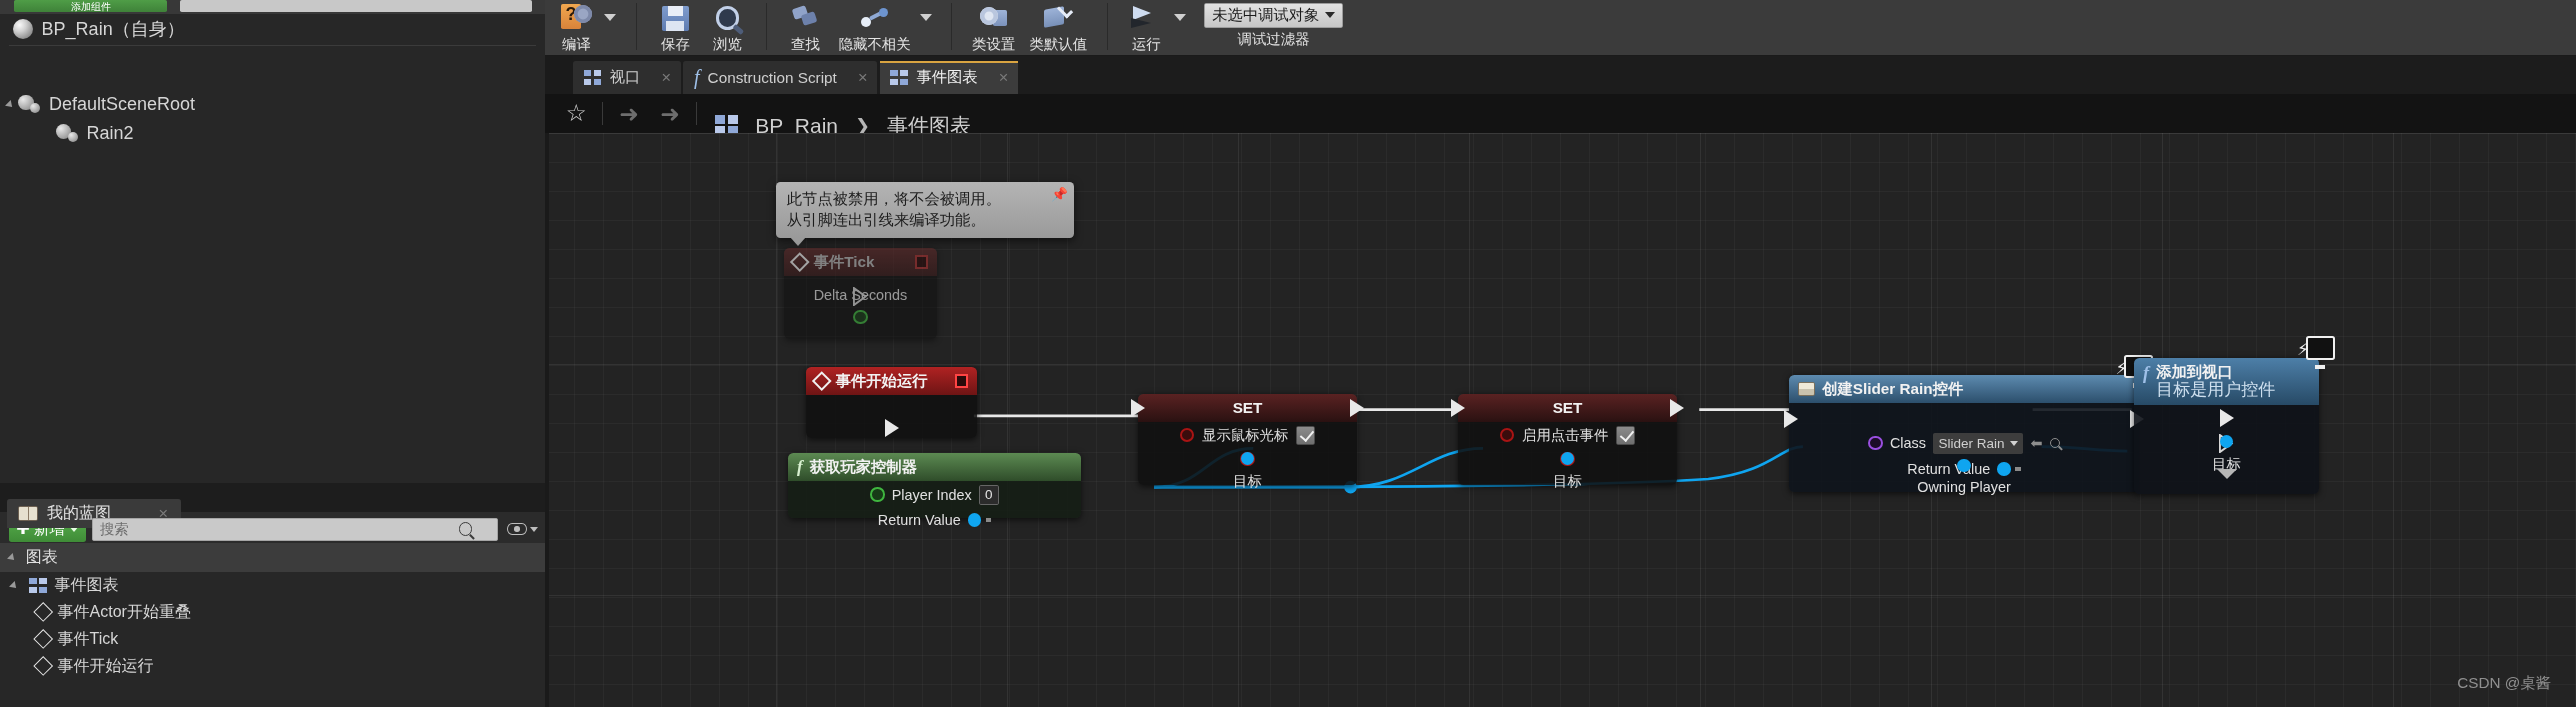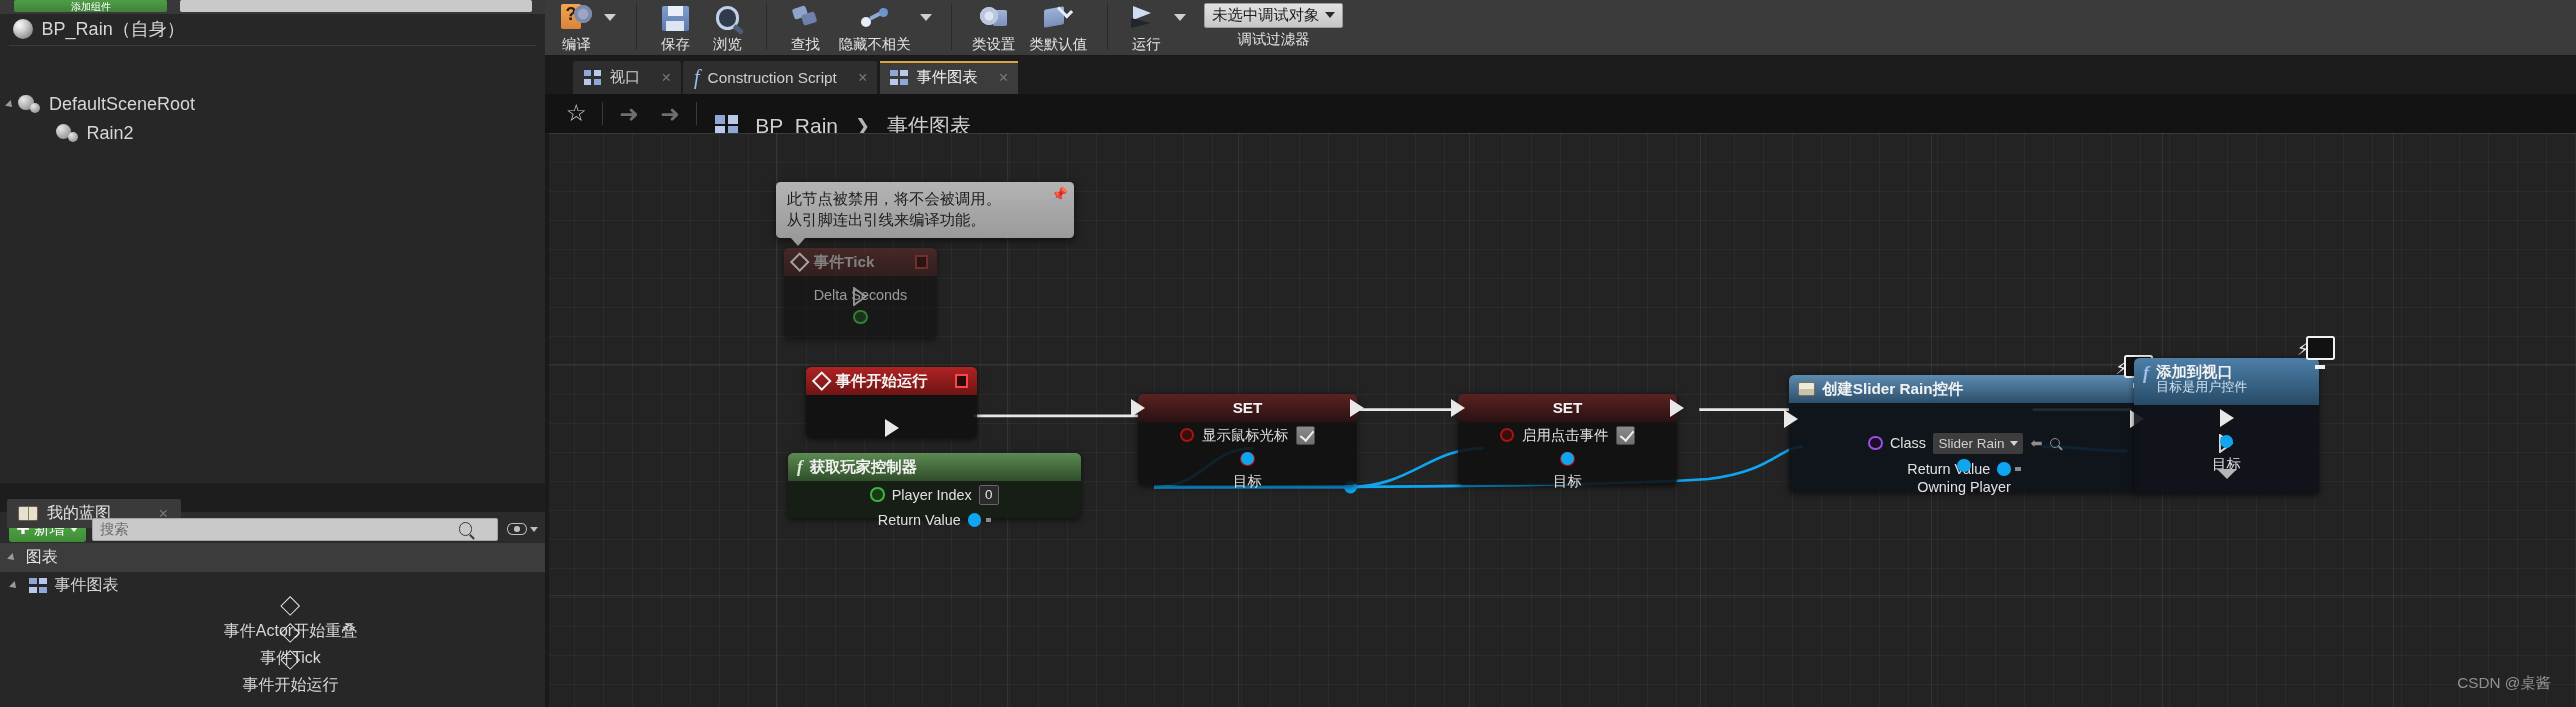--- a/index.html
+++ b/index.html
@@ -111,21 +111,21 @@
 
   .mb-section-hdr {
     display: flex; align-items: center; height: 29px; padding-left: 9px;
     background: #3c3c3c; font-size: 16px; color: #e0e0e0; gap: 5.4px;
   }
   .mb-item {
     display: flex; align-items: center; height: 27px; font-size: 16px;
     color: #d6d6d6; gap: 7.2px; padding-left: 10.8px;
   }
   .mb-item.lvl1 { padding-left: 10.8px; }
-  .mb-item.lvl2 { padding-left: 36px; flex-direction: column; }
+  .mb-item.lvl2 { padding-left: 36px; }
   .graph-ico { position: relative; width: 18px; height: 16px; flex: 0 0 auto; }
   .graph-ico span { position: absolute; background: #8fa8d8; }
   .graph-ico span:nth-child(1){ left:0; top:0; width:7.2px; height:6.3px;}
   .graph-ico span:nth-child(2){ left:10px; top:0; width:7.2px; height:6.3px; background:#b9c9ea;}
   .graph-ico span:nth-child(3){ left:0; top:9px; width:7.2px; height:6.3px; background:#b9c9ea;}
   .graph-ico span:nth-child(4){ left:10px; top:9px; width:7.2px; height:6.3px;}
   .diamond-ico {
     width: 14.4px; height: 14.4px; border: 1.8px solid #e4e4e4; transform: rotate(45deg);
     flex: 0 0 auto;
   }
@@ -297,21 +297,21 @@
   }
   .classsel {
     display: flex; align-items: center; gap: 5.4px; background: #3d3d3d; border-radius: 1.8px;
     height: 21px; padding: 0 5.4px; font-size: 13.5px; color: #cfcfcf;
   }
   .classsel .cd { width:0;height:0;border-left:4.5px solid transparent;border-right:4.5px solid transparent;border-top:5.4px solid #d2d2d2;}
   .mini-back { color: #8e8e8e; font-size: 14.4px; }
   .mini-mag { width: 10px; height: 10px; border: 1.8px solid #8e8e8e; border-radius: 50%; position: relative; }
   .mini-mag:after { content:""; position:absolute; right:-3.6px;bottom:-1.8px; width:4.5px;height:1.8px;background:#8e8e8e; transform: rotate(45deg);}
 
-  .node-sub { font-size: 13px; color: #cfe0ef; font-weight: normal; }
+  .node-sub { font-size: 17px; color: #cfe0ef; font-weight: normal; }
   .hdr-stack { display: flex; flex-direction: column; justify-content: center; line-height: 1.15; }
 
   .tooltip {
     position: absolute; border-radius: 4.5px;
     background: linear-gradient(#b4b4b4,#9a9a9a); color: #1c1c1c;
     padding: 7.2px 10.8px; font-size: 15.3px; line-height: 1.35;
     box-shadow: 0 2.7px 8px rgba(0,0,0,0.55);
   }
   .tt-pin { position: absolute; right: 5.4px; top: 3.6px; font-size: 13.5px; color: #3a3a3a; }
   .tt-tail { position: absolute; left: 14.4px; bottom: -8px; width: 0; height: 0;

